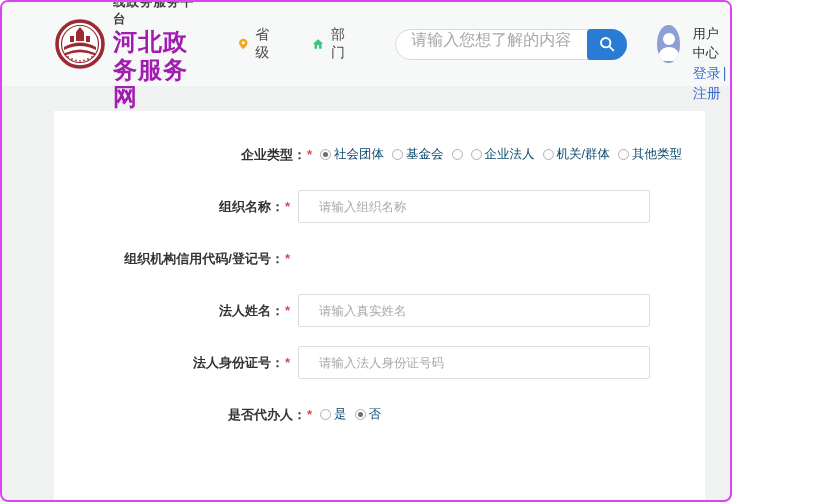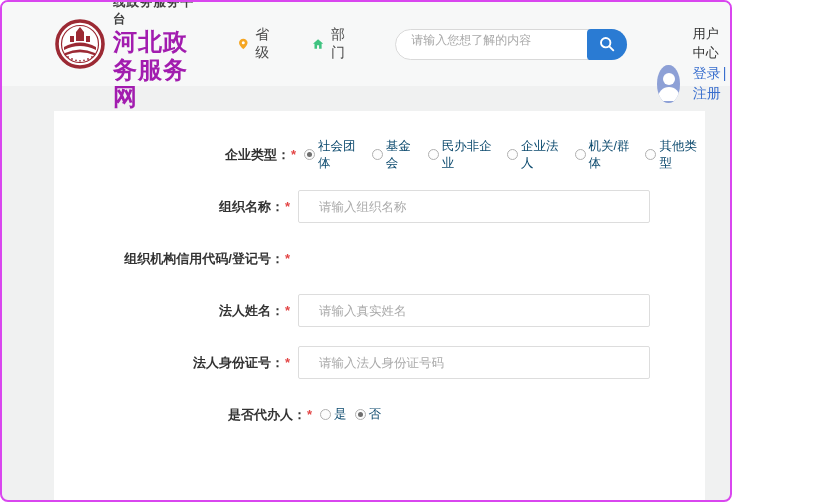--- a/index.html
+++ b/index.html
@@ -12,25 +12,25 @@
   .emblem{ width:50px; height:50px; flex:0 0 50px; }
   .logo-text{ margin-left:8px; }
   .platform-title{ font-size:12.5px; font-weight:bold; color:#3f3f3f; letter-spacing:1px; }
   .site-title{ font-size:24px; font-weight:bold; color:#a21caf; letter-spacing:1px; line-height:1.15; }
 
   .nav{ display:flex; align-items:center; margin-left:38px; gap:42px;text-align:center; }
   .nav-item{ display:flex; align-items:center; gap:5px; font-size:14px; color:#4a4a4a; cursor:pointer; }
   .nav-item svg{ display:block; }
 
   .search{ position:relative; margin-left:48px; width:232px; height:31px; }
-  .search input{ width:232px; height:31px; border:1px solid #d9d9d9; border-radius:16px; background:#fff; padding:0 44px 8px 15px; font-size:12px; color:#333; outline:none; font-family:inherit; }
+  .search input{ width:232px; height:31px; border:1px solid #d9d9d9; border-radius:16px; background:#fff; padding:0 44px 8px 15px; font-size:16px; color:#333; outline:none; font-family:inherit; }
   .search input::placeholder{ color:#a8a8a8; }
   .search-btn{ position:absolute; right:0; top:0; width:40px; height:31px; background:#2a7bd3; border:none; border-radius:4px 16px 16px 4px; cursor:pointer; display:flex; align-items:center; justify-content:center; }
 
-  .user{ display:flex; align-items:flex-end; margin-left:30px; gap:13px;margin-top:40px; }
+  .user{ display:flex; align-items:flex-start; margin-left:30px; gap:13px;margin-top:40px; }
   .avatar{ width:38px; height:38px; border-radius:50%; background:#8da0d6; position:relative; overflow:hidden; }
   .avatar .head{ position:absolute; left:50%; top:8px; transform:translateX(-50%); width:12px; height:12px; border-radius:50%; background:#fff; }
   .avatar .body{ position:absolute; left:50%; top:22px; transform:translateX(-50%); width:22px; height:14px; border-radius:11px 11px 0 0; background:#fff; }
   .user-texts{ display:flex; flex-direction:column; line-height:1.45; }
   .user-center{ font-size:13px; color:#333; }
   .login-reg{ font-size:14px; color:#3a6fce; cursor:pointer; }
   .login-reg .sep{ color:#3a6fce; padding:0 2px; }
 
   
   .page-body{ flex:1; padding:25px 25px 0 52px; }
@@ -129,21 +129,20 @@
           <label class="radio-opt">
               <span class="radio on"></span>
               <span class="radio-label">社会团体</span>
             </label>
           <label class="radio-opt">
               <span class="radio"></span>
               <span class="radio-label">基金会</span>
             </label>
           <label class="radio-opt">
               <span class="radio"></span>
-              <span class="radio-label">民办非企业</span>
             </label>
           <label class="radio-opt">
               <span class="radio"></span>
               <span class="radio-label">企业法人</span>
             </label>
           <label class="radio-opt">
               <span class="radio"></span>
               <span class="radio-label">机关/群体</span>
             </label>
           <label class="radio-opt">

